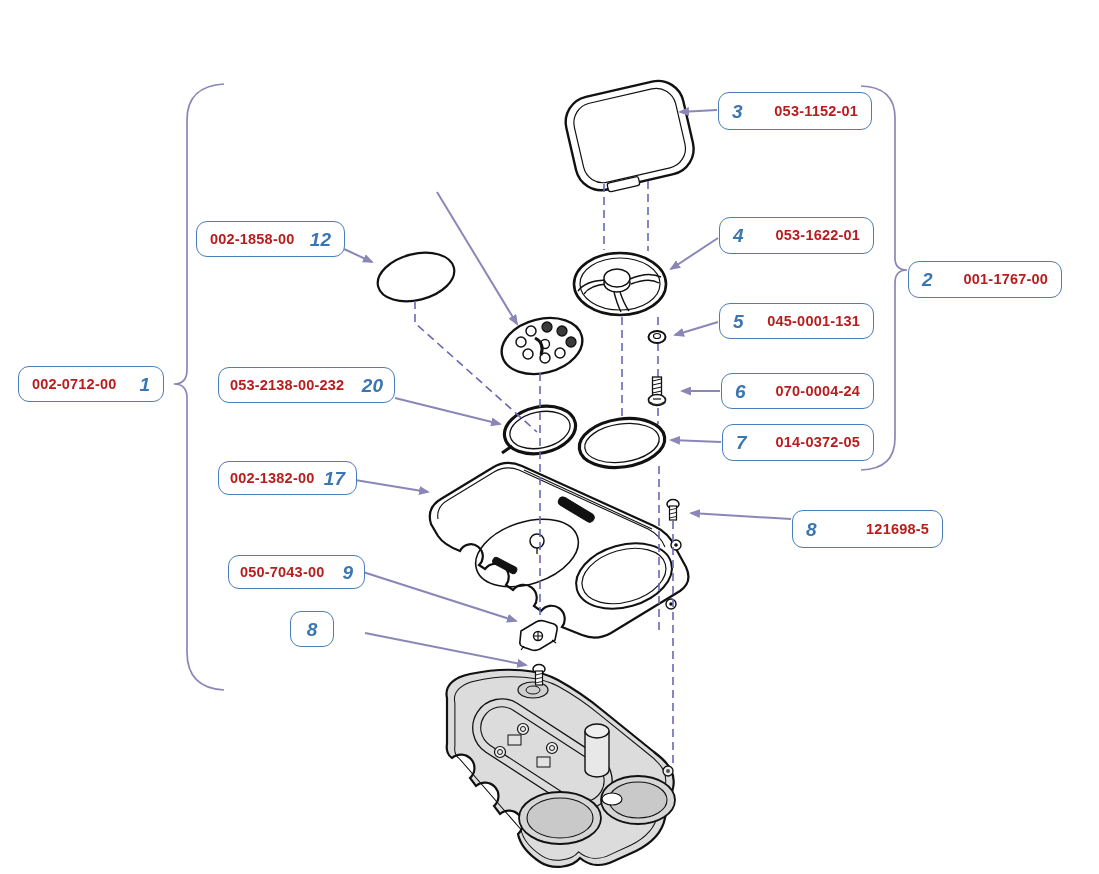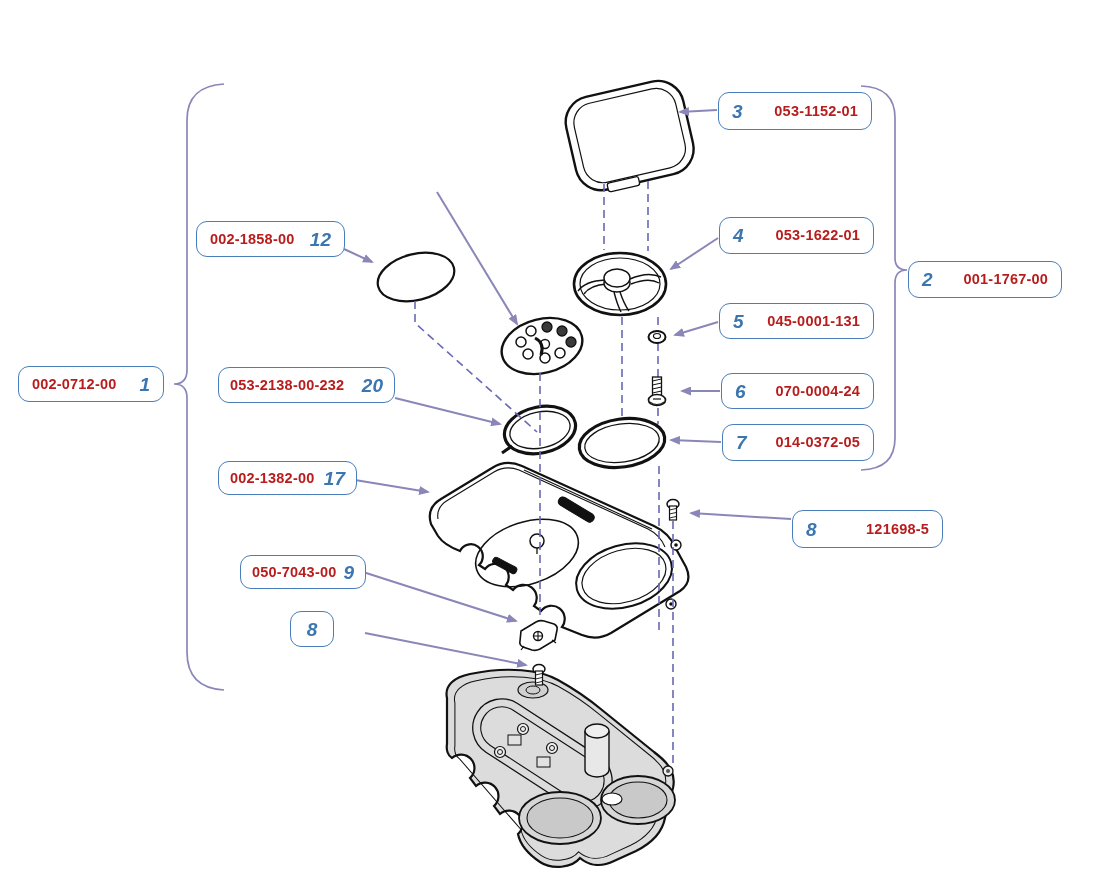--- a/index.html
+++ b/index.html
@@ -255,21 +255,21 @@
   <div class="co" style="left:218px;top:461px;width:139px;height:21px;padding:16px 11px">
     <span class="pn">002-1382-00</span>
     <span class="num">17</span>
   </div>
 
   <div class="co" style="left:792px;top:510px;width:151px;height:38px">
     <span class="num">8</span>
     <span class="pn">121698-5</span>
   </div>
 
-  <div class="co" style="left:240px;top:555px;width:126px;height:34px;padding:0 11px">
+  <div class="co" style="left:228px;top:555px;width:137px;height:34px;padding:0 11px">
     <span class="pn">050-7043-00</span>
     <span class="num">9</span>
   </div>
 
   <div class="co solo" style="left:290px;top:611px;width:44px;height:36px">
     <span class="num">8</span>
   </div>
 
 </div>
 

